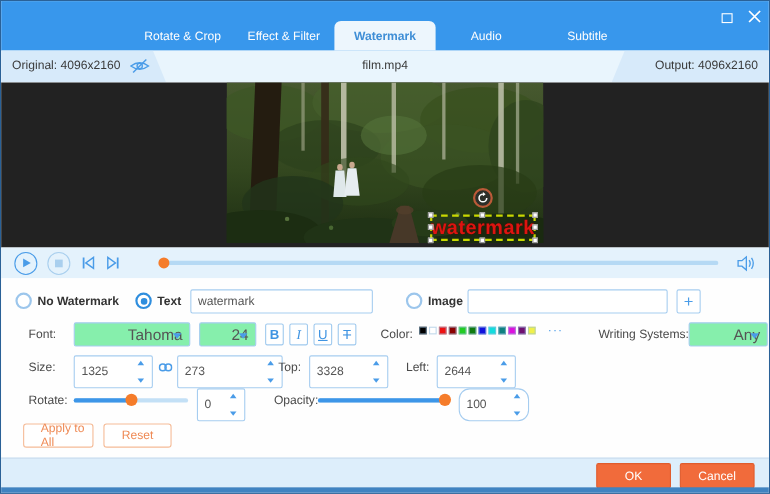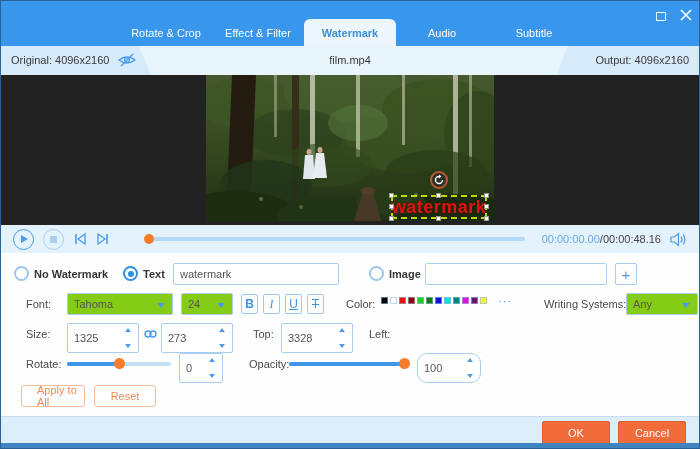--- a/index.html
+++ b/index.html
@@ -42,22 +42,22 @@
 
   
   #panel { left:0; right:0; top:252px; height:163px; background:#fefefe; }
   .lbl  { position:absolute; font-size:11px; color:#4a4a4a; }
   .blbl { position:absolute; font-size:11px; color:#333; font-weight:bold; }
   .radio { position:absolute; width:15px; height:15px; border-radius:50%; border:2px solid #9cc6ec; background:#fff; }
   .radio.checked { border-color:#2f8ede; }
   .radio.checked i { position:absolute; left:2.5px; top:2.5px; width:6px; height:6px; border-radius:50%; background:#2f8ede; display:block; }
   .field { position:absolute; height:22px; border:1px solid #a6cdf0; border-radius:2px; background:#fff;
            font-size:11px; color:#555; padding:0 6px; font-family:"Liberation Sans",sans-serif; }
-  .dd { position:absolute; height:22px; border:1px solid #a6cdf0; border-radius:2px; background:#84cc16;
-        font-size:11px; color:#555; display:flex; align-items:center; padding:0 6px; }
+  .dd { position:absolute; height:22px; border:1px solid #a6cdf0; border-radius:2px; background:#86efac;
+        font-size:14px; color:#555; display:flex; align-items:center; padding:0 6px;justify-content:flex-end; }
   .ddtri { position:absolute; right:7px; top:9px; width:0; height:0;
            border-left:4.5px solid transparent; border-right:4.5px solid transparent; border-top:5px solid #4a9ce8; }
   .spin { position:absolute; height:22px; border:1px solid #a6cdf0; border-radius:2px; background:#fff;
           font-size:11px; color:#555; display:flex; align-items:center; padding:14px 6px; }
   .arr { position:absolute; right:7px; width:0; height:0; border-left:3.5px solid transparent; border-right:3.5px solid transparent; }
   .arr.up   { top:4px;  border-bottom:4.5px solid #4a9ce8; }
   .arr.down { bottom:4px; border-top:4.5px solid #4a9ce8; }
   .stylebtn { position:absolute; width:17px; height:20px; border:1px solid #9fc9ee; border-radius:2px; background:#fff;
               color:#3f94e2; font-size:12px; display:flex; align-items:center; justify-content:center; }
   .swatch { width:7px; height:7px; display:inline-block; border:1px solid rgba(150,190,220,.6); }
@@ -183,23 +183,20 @@
       <path d="M3,2 V12" stroke="#4a9ce8" stroke-width="1.6"></path>
       <path d="M12,2 L5,7 L12,12 Z" fill="none" stroke="#4a9ce8" stroke-width="1.3"></path>
     </svg>
     <svg width="14" height="14" viewBox="0 0 14 14" style="flex:0 0 auto;">
       <path d="M11,2 V12" stroke="#4a9ce8" stroke-width="1.6"></path>
       <path d="M2,2 L9,7 L2,12 Z" fill="none" stroke="#4a9ce8" stroke-width="1.3"></path>
     </svg>
     <div id="ptrack">
       <span id="pdot"></span>
     </div>
-    <span class="timetxt">
-      <span style="color:#6aa9e9">00:00:00.00</span><span style="color:#444">/</span><span style="color:#444">00:00:48.16</span>
-    </span>
     <svg width="17" height="15" viewBox="0 0 17 15" style="flex:0 0 auto;">
       <path d="M1,5 H4.5 L8.5,1.5 V13.5 L4.5,10 H1 Z" fill="none" stroke="#4a9ce8" stroke-width="1.2"></path>
       <path d="M11,4.5 Q13,7.5 11,10.5" fill="none" stroke="#4a9ce8" stroke-width="1.2"></path>
       <path d="M13.2,2.5 Q16.5,7.5 13.2,12.5" fill="none" stroke="#4a9ce8" stroke-width="1.2"></path>
     </svg>
   </div>
 
   <div id="panel" class="abs">
 
     <span class="radio" style="left:13px; top:13px;"><i></i></span>
@@ -252,32 +249,37 @@
     <span class="lbl" style="left:25px; top:75px;">Size:</span>
     <div class="spin" style="left:66px; top:70px; width:72px;">
       <span>1325</span>
       <span class="arr up"></span>
       <span class="arr down"></span>
     </div>
     <svg class="abs" style="left:143px; top:75px;" width="13" height="12" viewBox="0 0 13 12">
       <circle cx="4" cy="6" r="3" fill="none" stroke="#4a9ce8" stroke-width="1.4"></circle>
       <circle cx="9" cy="6" r="3" fill="none" stroke="#4a9ce8" stroke-width="1.4"></circle>
     </svg>
-    <div class="spin" style="left:160px; top:70px; width:72px;">
+    <div class="spin" style="left:160px; top:70px; width:96px;">
       <span>273</span>
       <span class="arr up"></span>
       <span class="arr down"></span>
     </div>
     <span class="lbl" style="left:252px; top:75px;text-align:center;">Top:</span>
     <div class="spin" style="left:280px; top:70px; width:72px;">
       <span>3328</span>
       <span class="arr up"></span>
       <span class="arr down"></span>
     </div>
     <span class="lbl" style="left:368px; top:75px;">Left:</span>
+    <div class="spin" style="left:396px; top:70px; width:72px;">
+      <span>2644</span>
+      <span class="arr up"></span>
+      <span class="arr down"></span>
+    </div>
 
     <span class="lbl" style="left:25px; top:105px;">Rotate:</span>
     <div class="slider" style="left:66px; top:109px; width:104px;">
       <span class="sfill" style="width:52px;"></span>
       <span class="shandle" style="left:47px;"></span>
     </div>
     <div class="spin" style="left:178px; top:100px; width:44px;">
       <span>0</span>
       <span class="arr up"></span>
       <span class="arr down"></span>

